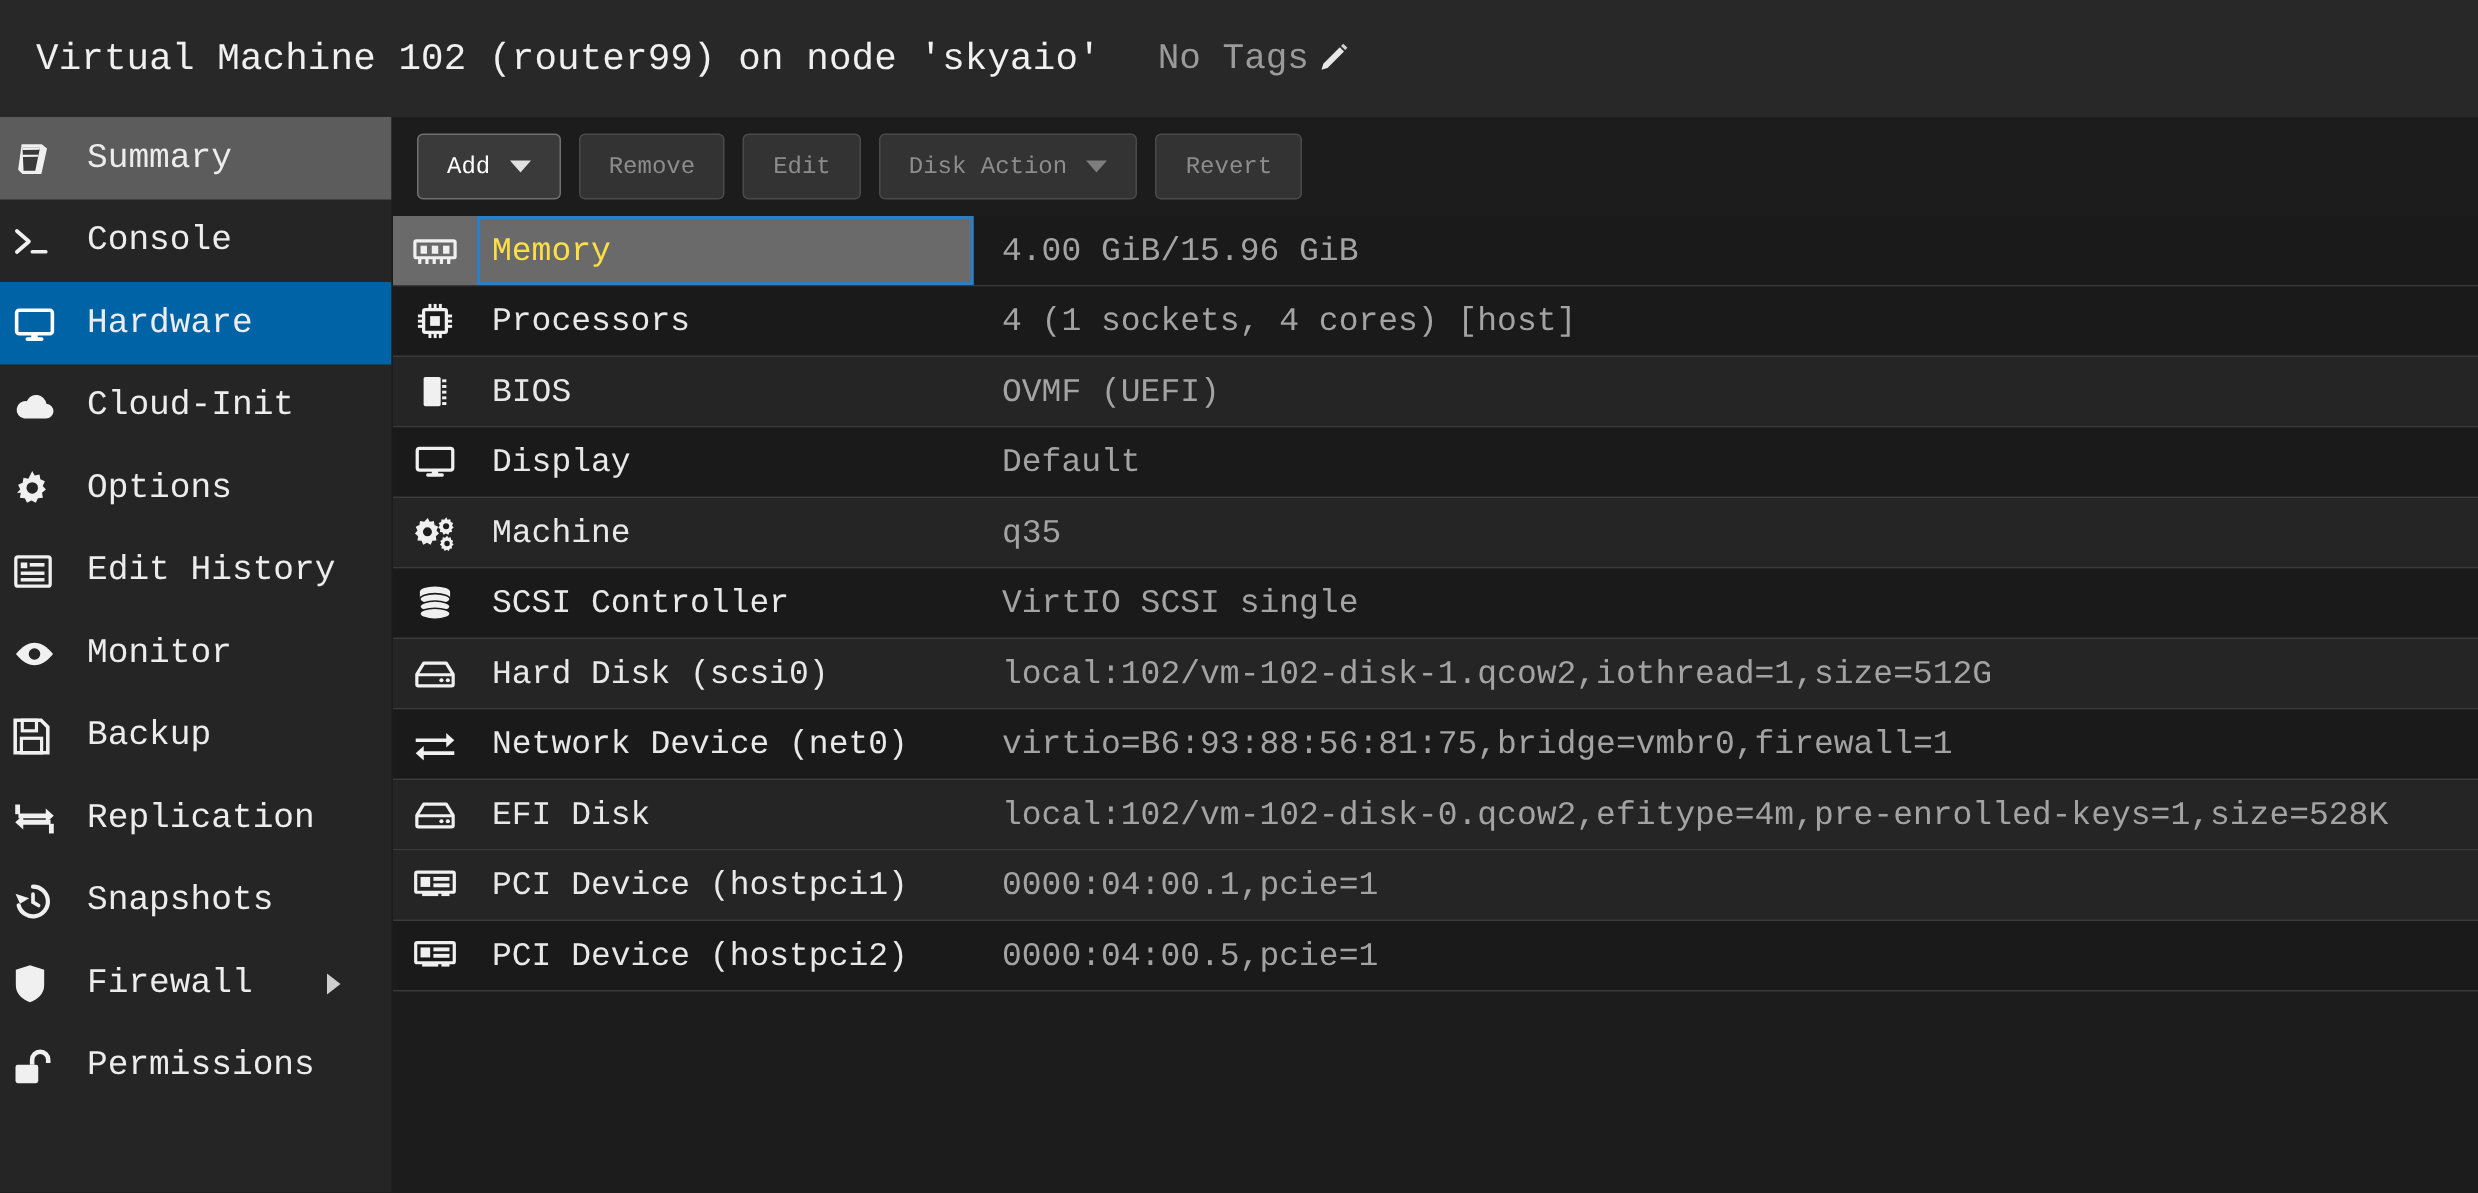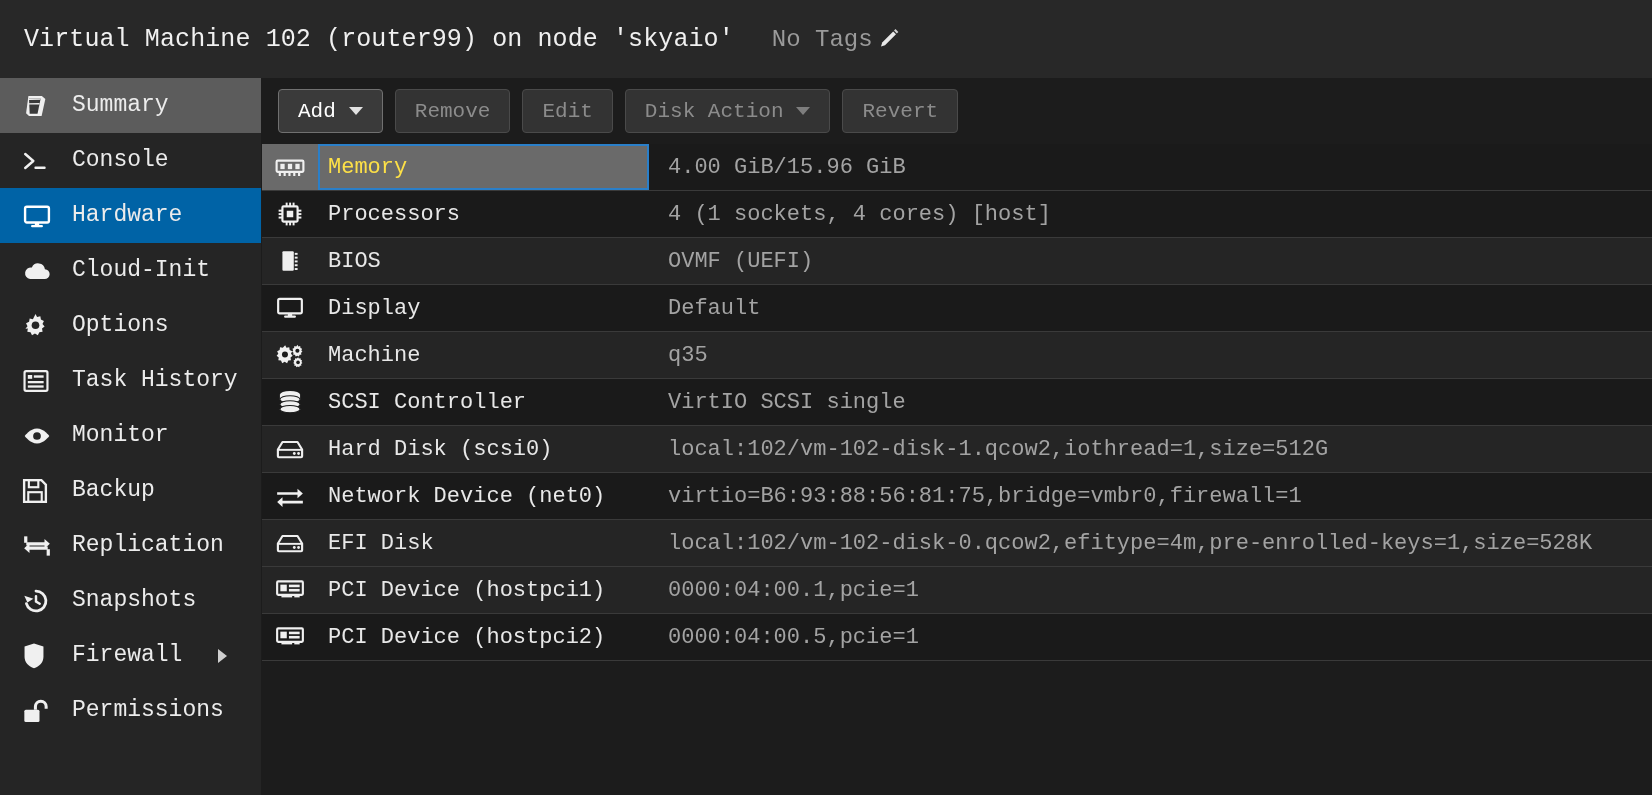--- a/index.html
+++ b/index.html
@@ -32,21 +32,21 @@
   .sidebar {
     position: absolute; top: 78px; left: 0; width: 262px; bottom: 0;
     background: #252525;
     border-right: 1px solid #1c1c1c;
     overflow: hidden;
   }
   .side-item {
     position: relative;
     height: 55px;
     display: flex; align-items: center;
-    padding-left: 22px;
+    padding-left: 8px;
     color: #ececec;
     font-size: 23px;
     white-space: nowrap;
     cursor: pointer;
   }
   .side-item.hovered { background: #5c5c5c; }
   .side-item.active { background: #0063a6; }
   .side-icon {
     width: 34px; height: 28px;
     display: flex; align-items: center; justify-content: flex-start;
@@ -78,21 +78,21 @@
   }
   .tbtn {
     height: 44px;
     min-width: 0;
     padding: 0 19px;
     display: inline-flex; align-items: center; gap: 13px;
     background: #333333;
     border: 1px solid #4a4a4a;
     border-radius: 4px;
     color: #8c8c8c;
-    font-size: 21px;
+    font-size: 16px;
     cursor: default;
     user-select: none;
   }
   .tbtn.enabled {
     color: #ffffff;
     border-color: #707070;
     background: #3a3a3a;
     cursor: pointer;
   }
   .tbtn .caret {
@@ -220,21 +220,21 @@
     <div class="side-item">
       <span class="side-icon">
         <svg width="28" height="24" viewBox="0 0 24 22">
           <rect x="1.5" y="2" width="21" height="18" rx="1.4" fill="none" stroke="#f0f0f0" stroke-width="2"></rect>
           <rect x="4.5" y="5.5" width="4" height="3.5" fill="#f0f0f0"></rect>
           <rect x="10" y="5.8" width="9" height="2.2" fill="#f0f0f0"></rect>
           <rect x="4.5" y="11" width="14.5" height="2.1" fill="#f0f0f0"></rect>
           <rect x="4.5" y="15" width="14.5" height="2.1" fill="#f0f0f0"></rect>
         </svg>
       </span>
-      <span class="side-label">Task History</span>
+      <span class="side-label">Edit History</span>
     </div>
 
     <div class="side-item">
       <span class="side-icon">
         <svg width="30" height="22" viewBox="0 0 28 18">
           <path d="M14 2C7.5 2 2.5 9 2.5 9S7.5 16 14 16s11.5-7 11.5-7S20.5 2 14 2z" fill="#f0f0f0"></path>
           <circle cx="14" cy="9" r="3.6" fill="#252525"></circle>
         </svg>
       </span>
       <span class="side-label">Monitor</span>

